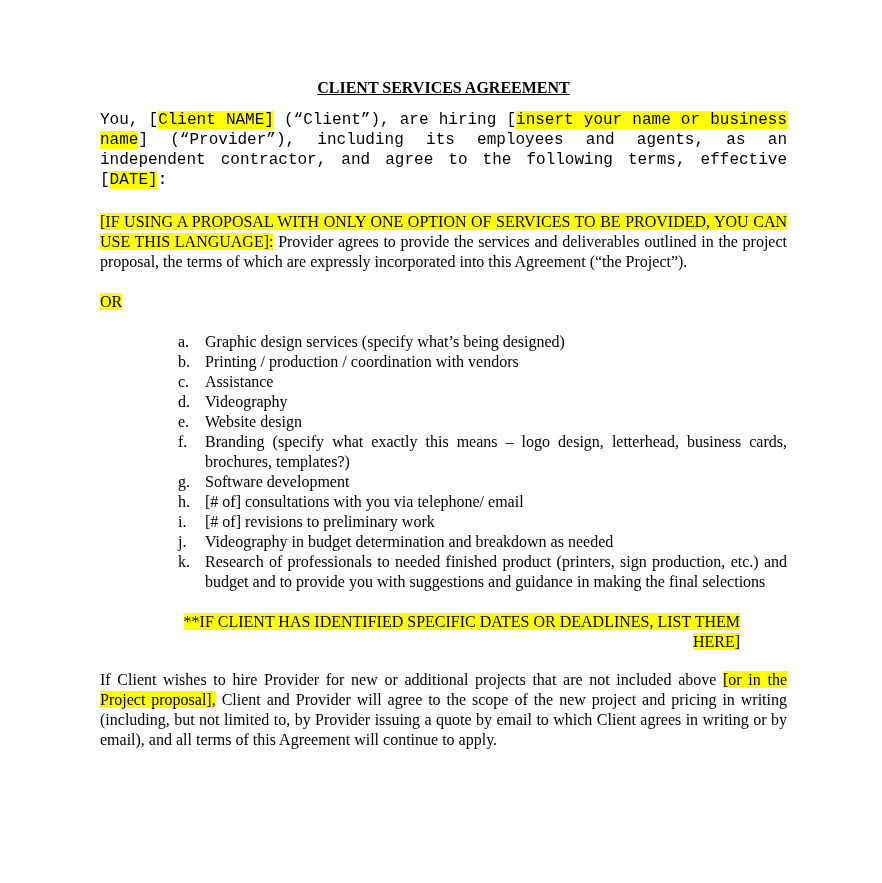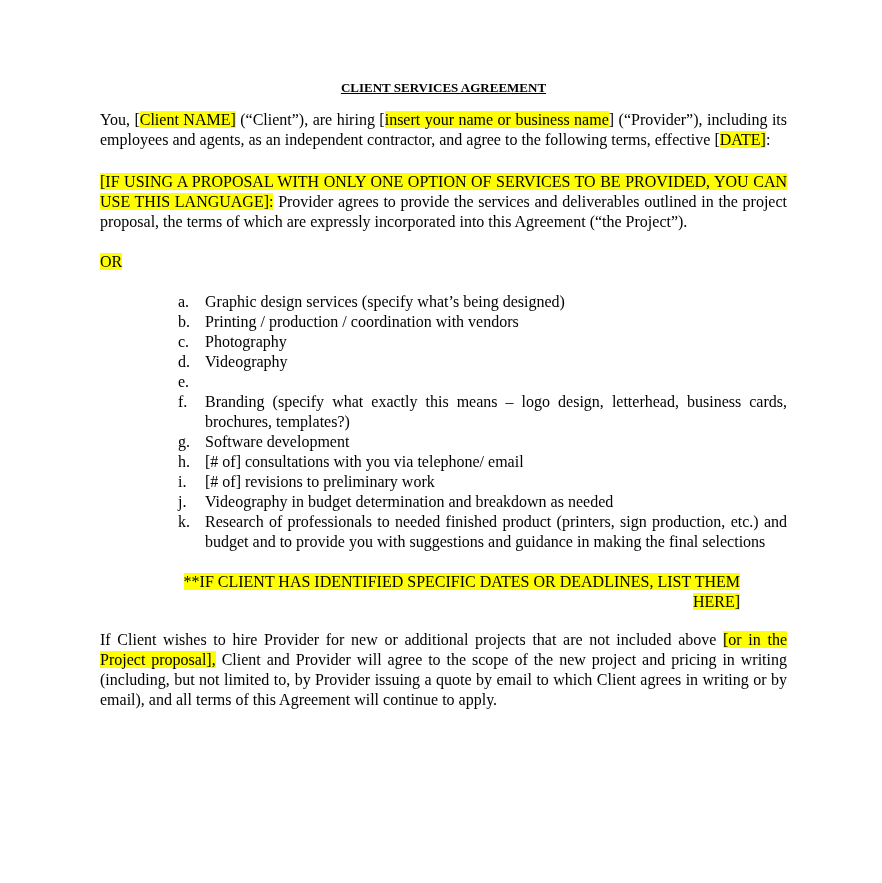--- a/index.html
+++ b/index.html
@@ -15,31 +15,31 @@
     font-size: 16px;
     line-height: 20px;
     color: #000000;
   }
   .content {
     padding-top: 78px;
     padding-left: 100px;
     width: 687px;
   }
   .doc-title {
-    font-size: 13px;
+    font-size: 16px;
     font-weight: bold;
     text-decoration: underline;
     text-align: center;
     margin: 0 0 12px 0;
     line-height: 20px;
   }
   p { margin: 0; }
   .justify { text-align: justify; }
   .hl { background-color: var(--hl-color, #ffff00); }
-  .intro-para      { margin-bottom: 22px; }
+  .intro-para      { margin-bottom: 22px; font-family: Liberation Mono, monospace; }
   .services-para   { margin-bottom: 18px; }
   .option-para     { margin-bottom: 20px; }
   .or-para         { margin-bottom: 20px; }
   .fillin-para     { margin-bottom: 0; }
   .section-num {
     display: inline-block;
     width: 48px;
   }
   .services-list { margin: 0 0 20px 0; }
   .li { display: flex; }
@@ -78,28 +78,29 @@
     <div class="li">
         <span class="li-marker">a.</span>
         <span class="li-text">Graphic design services (specify what’s being designed)</span>
       </div>
     <div class="li">
         <span class="li-marker">b.</span>
         <span class="li-text">Printing / production / coordination with vendors</span>
       </div>
     <div class="li">
         <span class="li-marker">c.</span>
-        <span class="li-text">Photography</span>
+        <span class="li-text">Assistance</span>
       </div>
     <div class="li">
         <span class="li-marker">d.</span>
         <span class="li-text">Videography</span>
       </div>
     <div class="li">
         <span class="li-marker">e.</span>
+        <span class="li-text">Website design</span>
       </div>
     <div class="li">
         <span class="li-marker">f.</span>
         <span class="li-text">Branding (specify what exactly this means – logo design, letterhead, business cards, brochures, templates?)</span>
       </div>
     <div class="li">
         <span class="li-marker">g.</span>
         <span class="li-text">Software development</span>
       </div>
     <div class="li">

